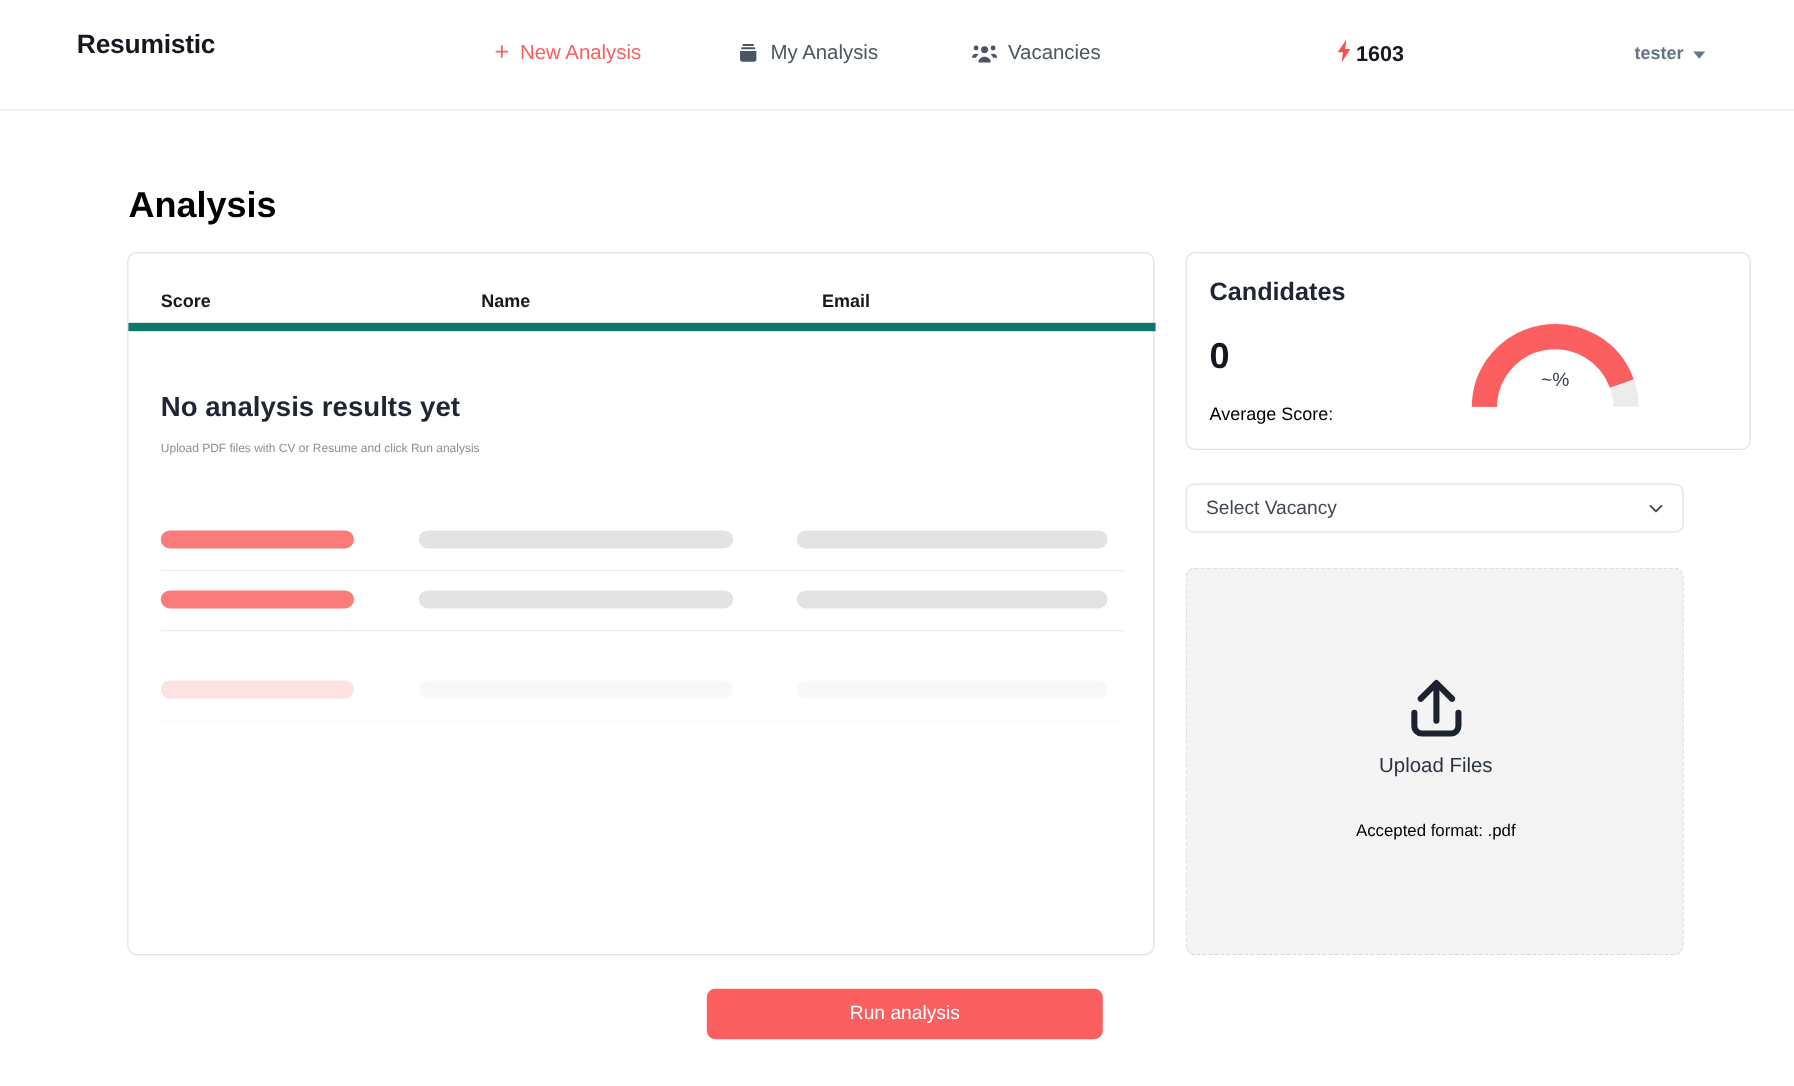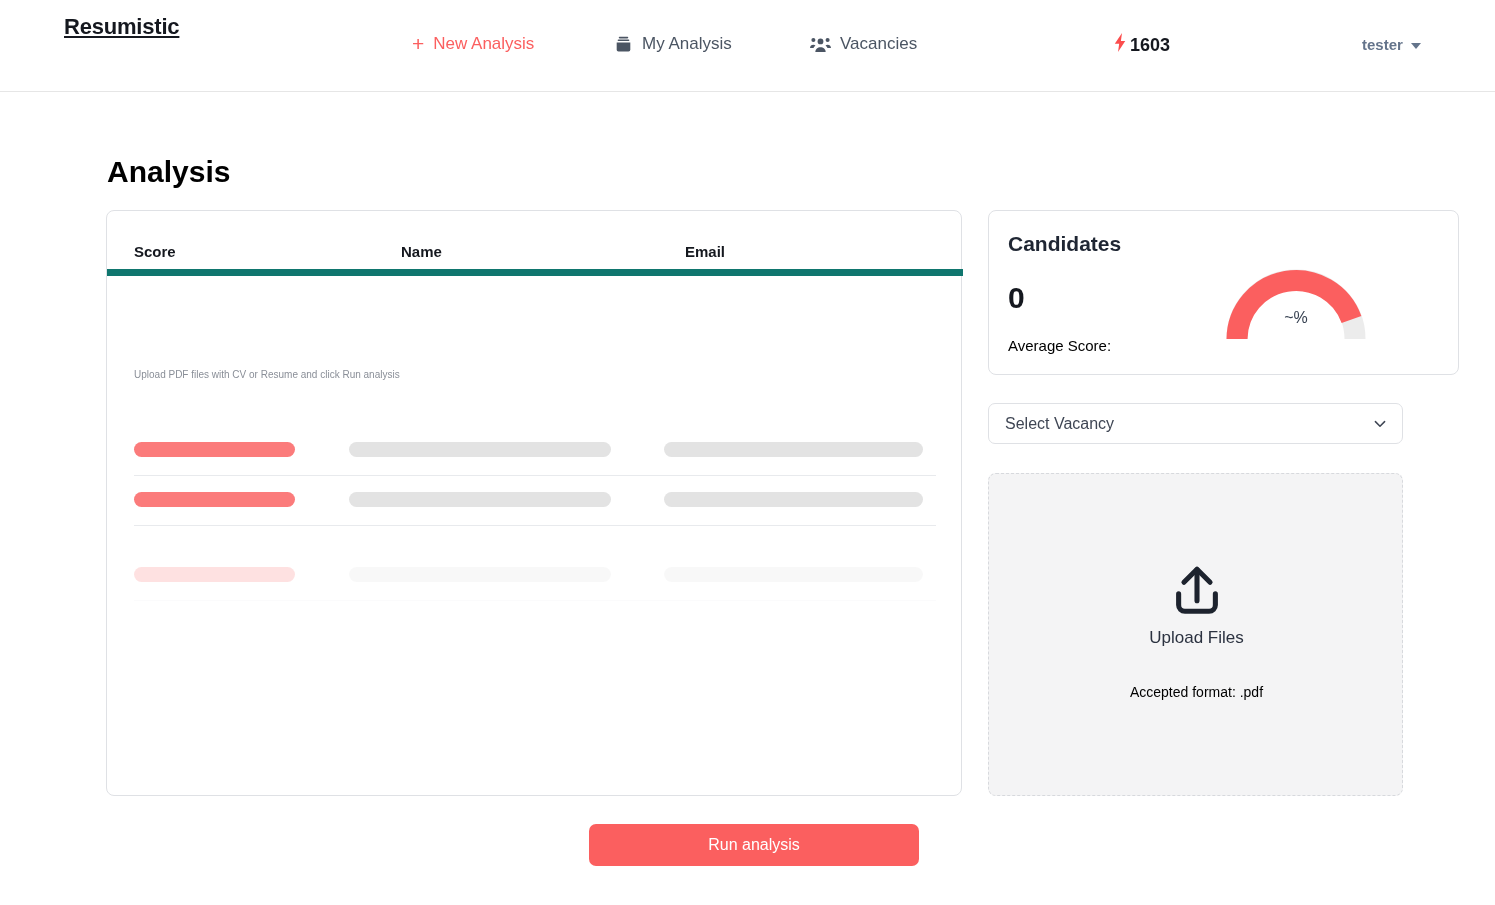--- a/index.html
+++ b/index.html
@@ -15,26 +15,25 @@
   
   .navbar {
     position: relative;
     height: 92px;
     width: 1495px;
     border-bottom: 1px solid #e6e6e6;
     background: #ffffff;
   }
   .brand {
     position: absolute;
-    left: 64px; top: 14px;
+    left: 64px; top: 24px;
     font-size: 22px;
     font-weight: bold;
     color: #15181f;
     letter-spacing: -0.2px;
-    text-decoration: underline;
   }
   .nav-link {
     position: absolute;
     top: 34px;
     display: flex;
     align-items: center;
     gap: 9px;
     font-size: 17px;
     color: #4b5563;
     cursor: pointer;
@@ -321,20 +320,21 @@
 <div class="page-title">Analysis</div>
 
 <div class="results-card">
 
   <div class="table-head">
     <div class="th th-score">Score</div>
     <div class="th th-name">Name</div>
     <div class="th th-email">Email</div>
   </div>
 
+  <div class="empty-title">No analysis results yet</div>
   <div class="empty-sub">Upload PDF files with CV or Resume and click Run analysis</div>
 
   <div class="skel-row r1">
     <div class="skel-bar skel-score"></div>
     <div class="skel-bar skel-name"></div>
     <div class="skel-bar skel-email"></div>
   </div>
 
   <div class="skel-row r2">
     <div class="skel-bar skel-score"></div>

